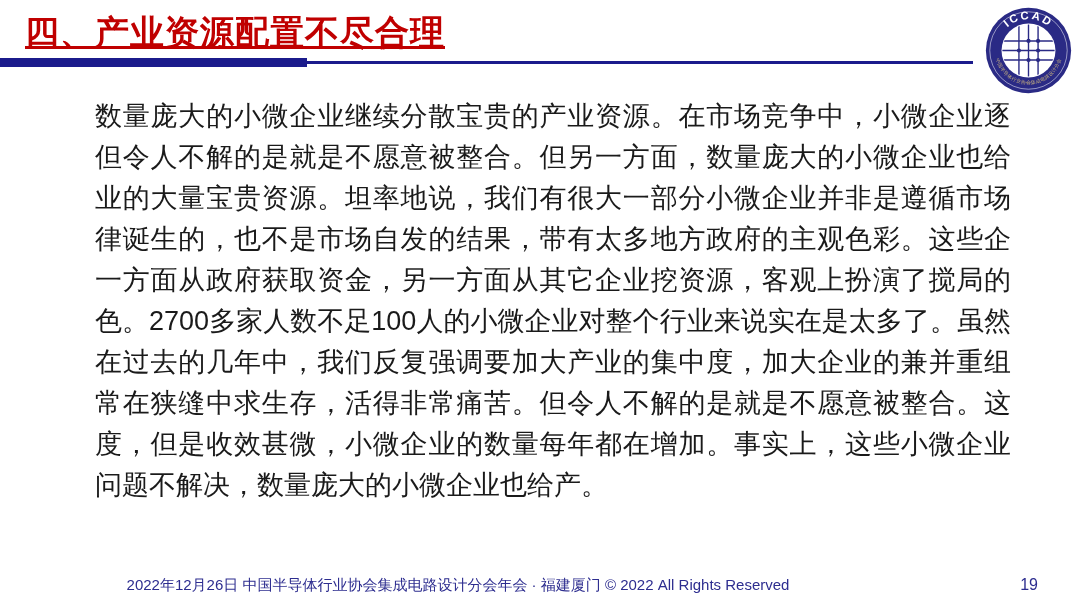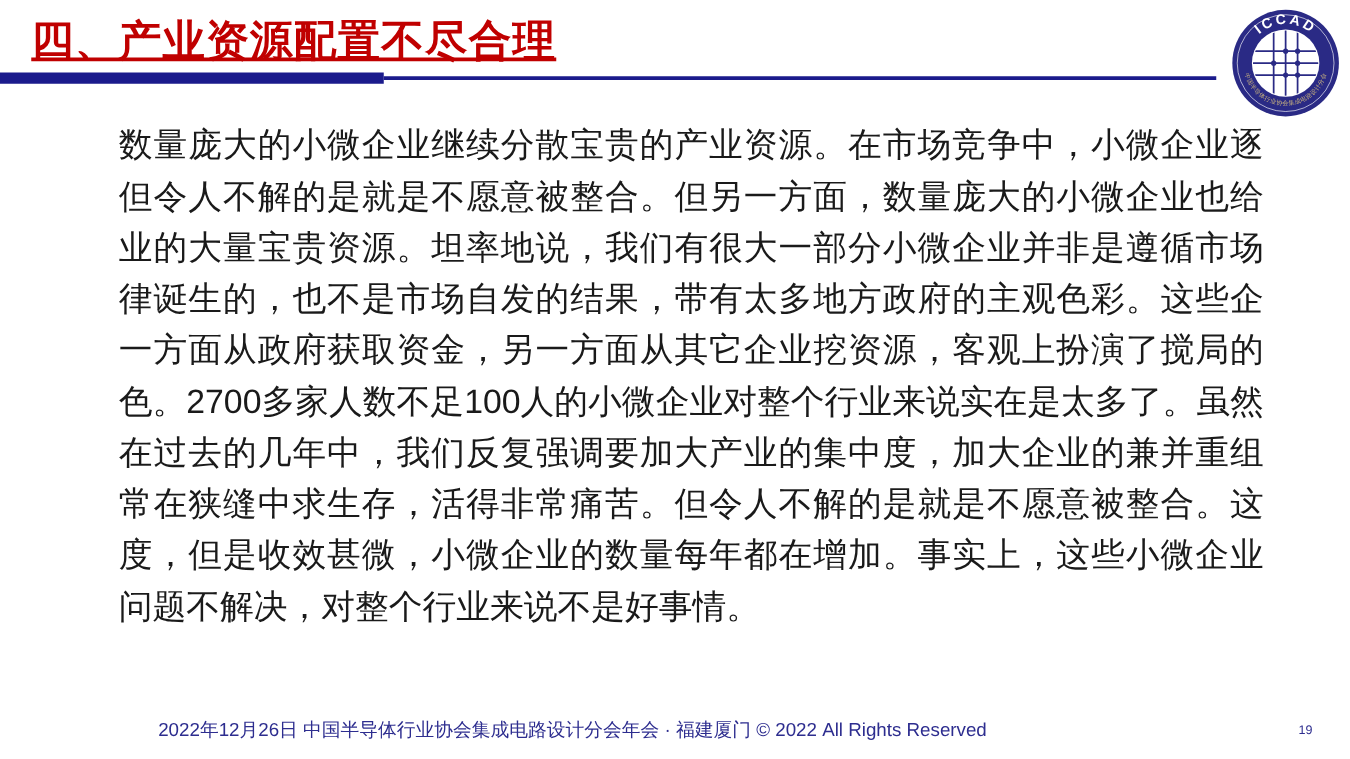--- a/index.html
+++ b/index.html
@@ -45,22 +45,22 @@
   }
   .body-line.last{
     text-align-last:left;
   }
   .footer-line{
     position:absolute;left:0;top:574px;width:916px;
     text-align:center;font-size:15px;line-height:22px;
     color:var(--footer-navy);
   }
   .page-number{
-    position:absolute;top:574px;right:30px;
-    font-size:10px;line-height:22px;color:var(--footer-navy);margin-left:48px;
+    position:absolute;top:574px;right:42px;
+    font-size:16px;line-height:22px;color:var(--footer-navy);margin-left:48px;
   }
 </style>
 </head>
 <body>
 
 <div class="slide-title">四、产业资源配置不尽合理</div>
 
 <div class="title-underline-bar"></div>
 <div class="title-underline-rule"></div>
 
@@ -100,17 +100,17 @@
 <div class="body-text">
   <div class="body-line">数量庞大的小微企业继续分散宝贵的产业资源。在市场竞争中，小微企业逐渐</div>
   <div class="body-line">但令人不解的是就是不愿意被整合。但另一方面，数量庞大的小微企业也给产</div>
   <div class="body-line">业的大量宝贵资源。坦率地说，我们有很大一部分小微企业并非是遵循市场规</div>
   <div class="body-line">律诞生的，也不是市场自发的结果，带有太多地方政府的主观色彩。这些企业</div>
   <div class="body-line">一方面从政府获取资金，另一方面从其它企业挖资源，客观上扮演了搅局的角</div>
   <div class="body-line">色。2700多家人数不足100人的小微企业对整个行业来说实在是太多了。虽然</div>
   <div class="body-line">在过去的几年中，我们反复强调要加大产业的集中度，加大企业的兼并重组力</div>
   <div class="body-line">常在狭缝中求生存，活得非常痛苦。但令人不解的是就是不愿意被整合。这个</div>
   <div class="body-line">度，但是收效甚微，小微企业的数量每年都在增加。事实上，这些小微企业通</div>
-  <div class="body-line last">问题不解决，对整个行业来说不是好事情。</div>
+  <div class="body-line last">问题不解决，数量庞大的小微企业也给产。</div>
 </div>
 
 <div class="footer-line">2022年12月26日 中国半导体行业协会集成电路设计分会年会 · 福建厦门 © 2022 All Rights Reserved</div>
 <div class="page-number">19</div>
 
 </body></html>

